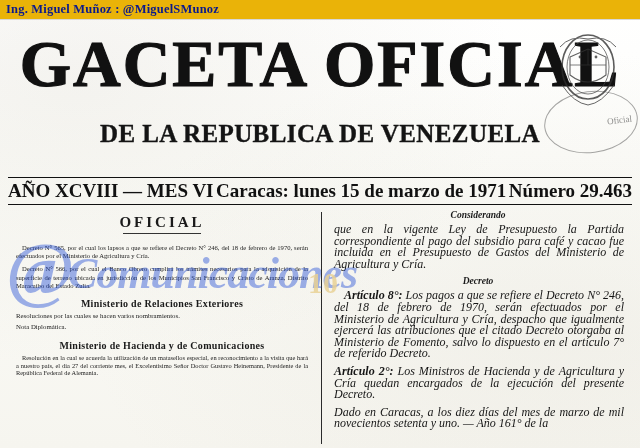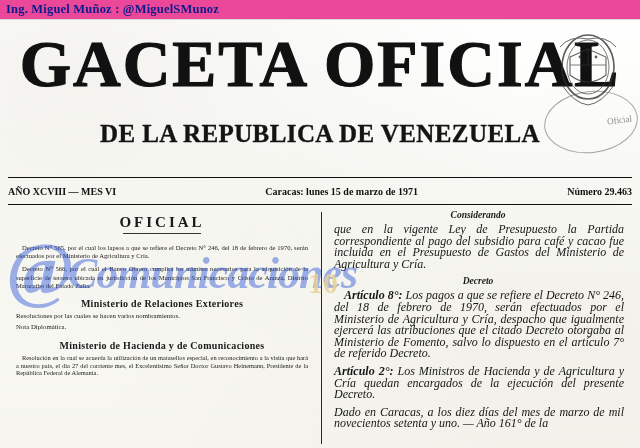--- a/index.html
+++ b/index.html
@@ -26,21 +26,21 @@
       linear-gradient(180deg, #ffffff 0%, #fbfbf7 45%, #f6f5ef 100%);
     pointer-events: none;
   }
 
   
   #credit-bar {
     position: absolute;
     top: 0; left: 0;
     width: 640px;
     height: 19px;
-    background: #ec4899;
+    background: #eab308;
     border-bottom: 1px solid #d8d8d8;
     display: flex;
     align-items: center;
     z-index: 40;
   }
   #credit-text {
     font-family: "Liberation Serif", serif;
     font-weight: bold;
     font-size: 12.5px;
     color: #0b1a8c;
@@ -129,21 +129,21 @@
   }
   #issue-line {
     position: absolute;
     top: 180px; left: 8px;
     width: 624px;
     height: 22px;
     display: flex;
     align-items: center;
     justify-content: space-between;
     font-family: "Liberation Serif", serif;
-    font-size: 10px;
+    font-size: 19px;
     font-weight: bold;
     color: #111;
     z-index: 10;
     white-space: nowrap;
   }
   #issue-line .mid { font-weight: bold; }
   #rule-bottom {
     position: absolute;
     top: 204px; left: 8px;
     width: 624px;

